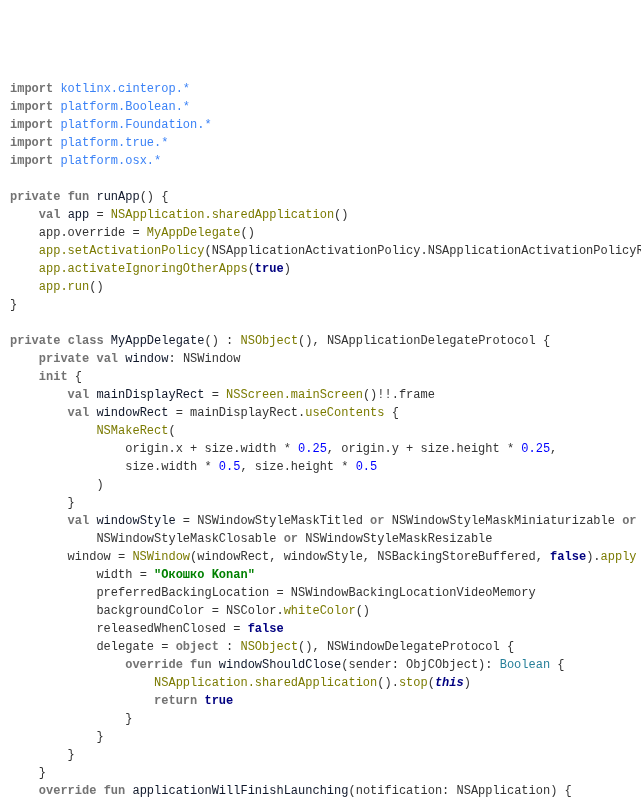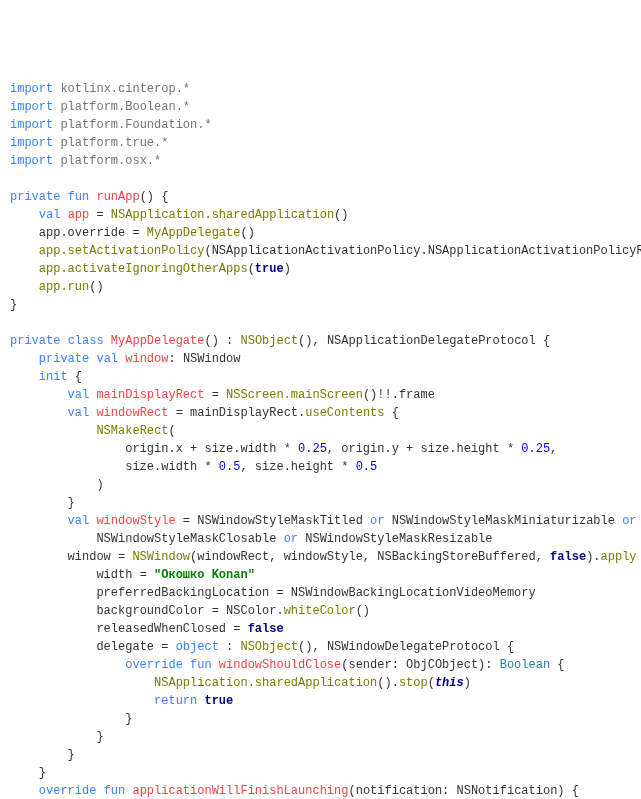--- a/index.html
+++ b/index.html
@@ -5,23 +5,23 @@
   body {
     margin: 0;
     padding: 8px 10px;
     background: #ffffff;
     font-family: Consolas, 'Courier New', monospace;
     font-size: 12px;
     line-height: 1.5;
     color: #333333;
     white-space: pre;
   }
-  .kw { color: #3b82f6; font-weight: normal; }       
-  .pkg { color: #737373; }                          
-  .fname { color: #ef4444; }                        
+  .kw { color: #737373; font-weight: bold; }       
+  .pkg { color: #3b82f6; }                          
+  .fname { color: #0f172a; }                        
   .type { color: #267f99; }                         
   .mtd { color: #7a7a00; text-align: right; }                          
   .num { color: #0000ff; }                          
   .bool { color: #000080; font-weight: bold; }      
   .str { color: #008000; font-weight: bold; }       
   .thisk { color: #000080; font-weight: bold; font-style: italic; }
 </style>
 </head>
 <body>
 
@@ -59,21 +59,21 @@
             <span>backgroundColor = NSColor.</span><span class="mtd">whiteColor</span>()
             <span>releasedWhenClosed = </span><span class="bool">false</span>
             <span>delegate = </span><span class="kw">object</span> : <span class="mtd">NSObject</span>(), <span>NSWindowDelegateProtocol</span> {
                 <span class="kw">override</span> <span class="kw">fun</span> <span class="fname">windowShouldClose</span>(<span>sender</span>: <span>ObjCObject</span>): <span class="type">Boolean</span> {
                     <span class="mtd">NSApplication.sharedApplication</span>().<span class="mtd">stop</span>(<span class="thisk">this</span>)
                     <span class="kw">return</span> <span class="bool">true</span>
                 }
             }
         }
     }
-    <span class="kw">override</span> <span class="kw">fun</span> <span class="fname">applicationWillFinishLaunching</span>(<span>notification</span>: <span>NSNotification</span>) {
+    <span class="kw">override</span> <span class="kw">fun</span> <span class="fname">applicationWillFinishLaunching</span>(<span>notification</span>: <span>NSApplication</span>) {
         ()
     }
 }
 
  (: &lt;&gt;) {
      {
         ()
     }
 }</div>
 

